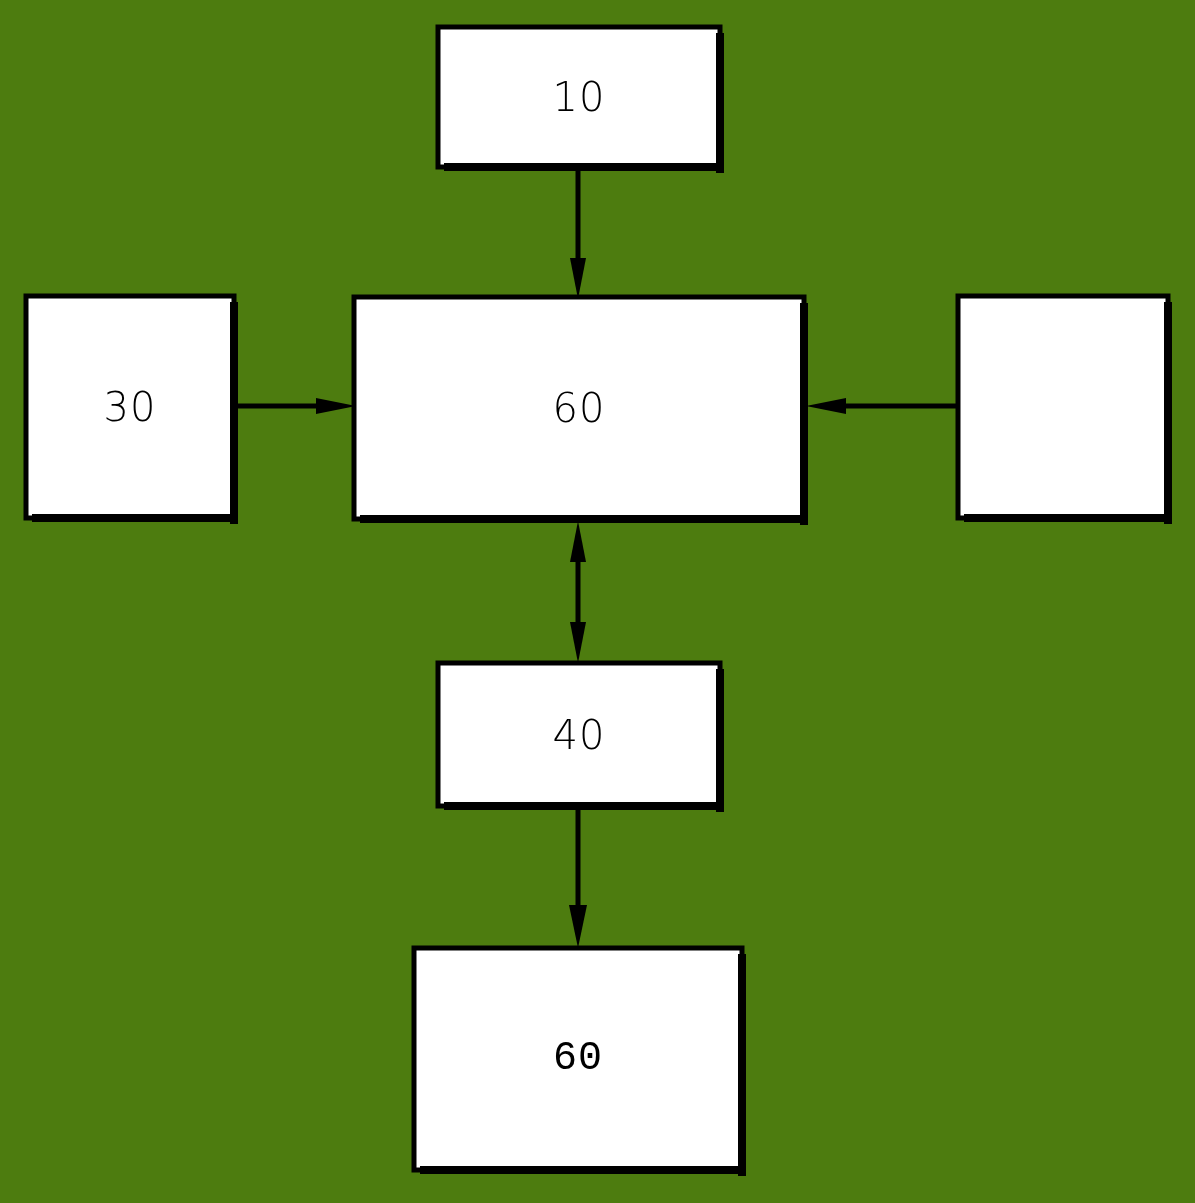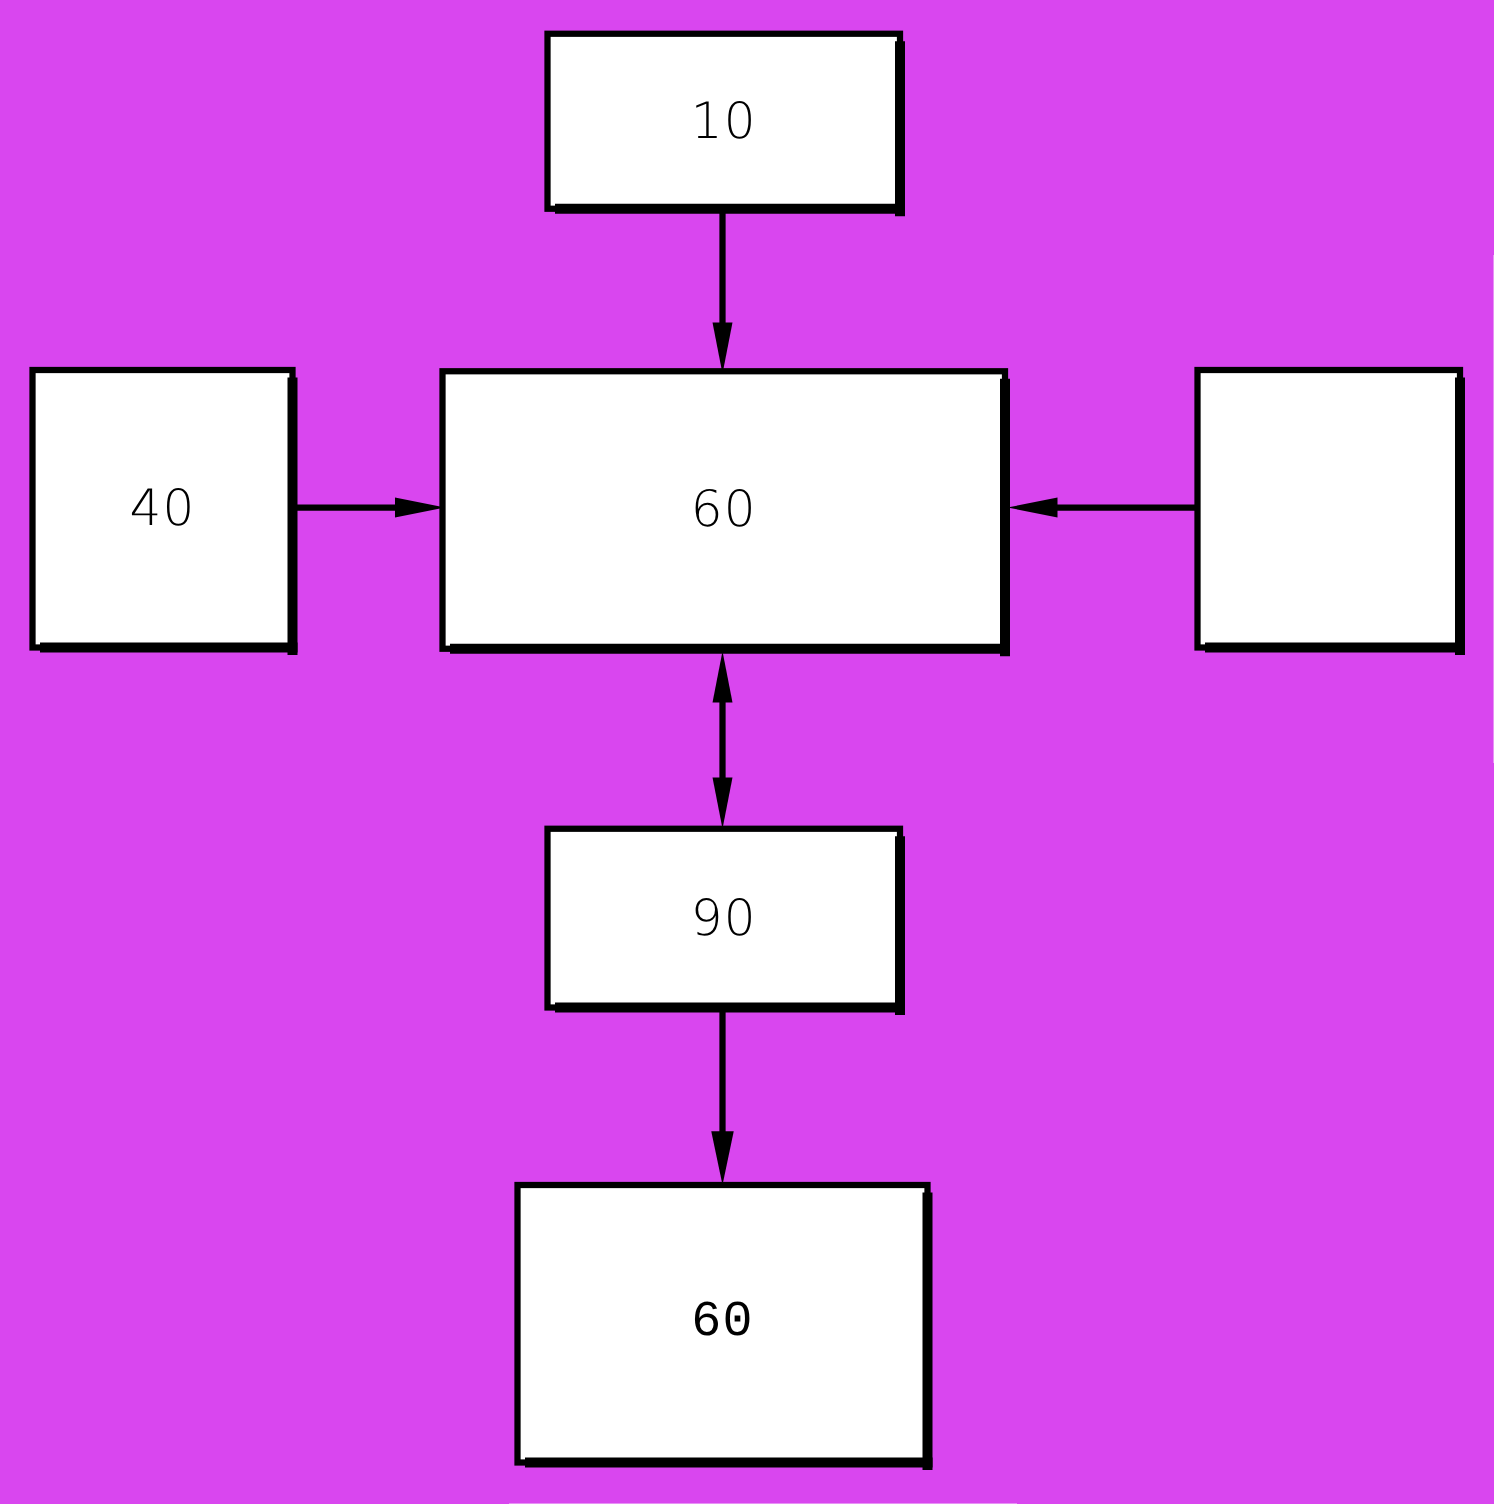--- a/index.html
+++ b/index.html
@@ -8,21 +8,21 @@
     padding: 0;
     background: #ffffff;
   }
   body {
     font-family: "DejaVu Sans", "Liberation Sans", sans-serif;
   }
   #diagram-canvas {
     position: relative;
     width: 1195px;
     height: 1203px;
-    background: #d946ef;
+    background: #4d7c0f;
     overflow: hidden;
   }
   #diagram-svg {
     position: absolute;
     left: 0;
     top: 0;
     width: 1195px;
     height: 1203px;
     display: block;
   }
@@ -107,22 +107,22 @@
 
     <g>
       <line x1="578" y1="806" x2="578" y2="915" stroke="#000000" stroke-width="5"></line>
       <polygon points="578,948 569,905 587,905" fill="#000000"></polygon>
     </g>
 
   </svg>
 
   <div class="node-label" style="left:438px; top:27px; width:282px; height:140px;">10</div>
 
-  <div class="node-label" style="left:26px; top:296px; width:208px; height:222px;">40</div>
+  <div class="node-label" style="left:26px; top:296px; width:208px; height:222px;">30</div>
 
 
   <div class="node-label" style="left:354px; top:297px; width:450px; height:222px;">60</div>
 
-  <div class="node-label" style="left:438px; top:663px; width:282px; height:143px;">90</div>
+  <div class="node-label" style="left:438px; top:663px; width:282px; height:143px;">40</div>
 
   <div class="node-label" style="left:414px; top:948px; width:328px; height:222px;font-family:Liberation Mono, monospace;">60</div>
 
 </div>
 
 </body></html>

